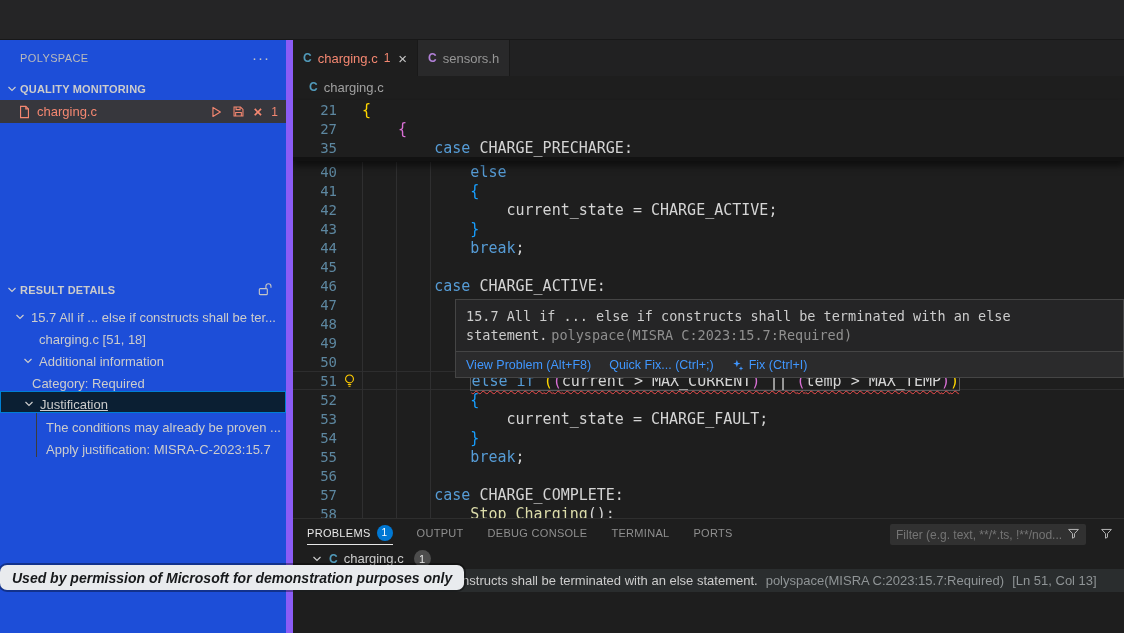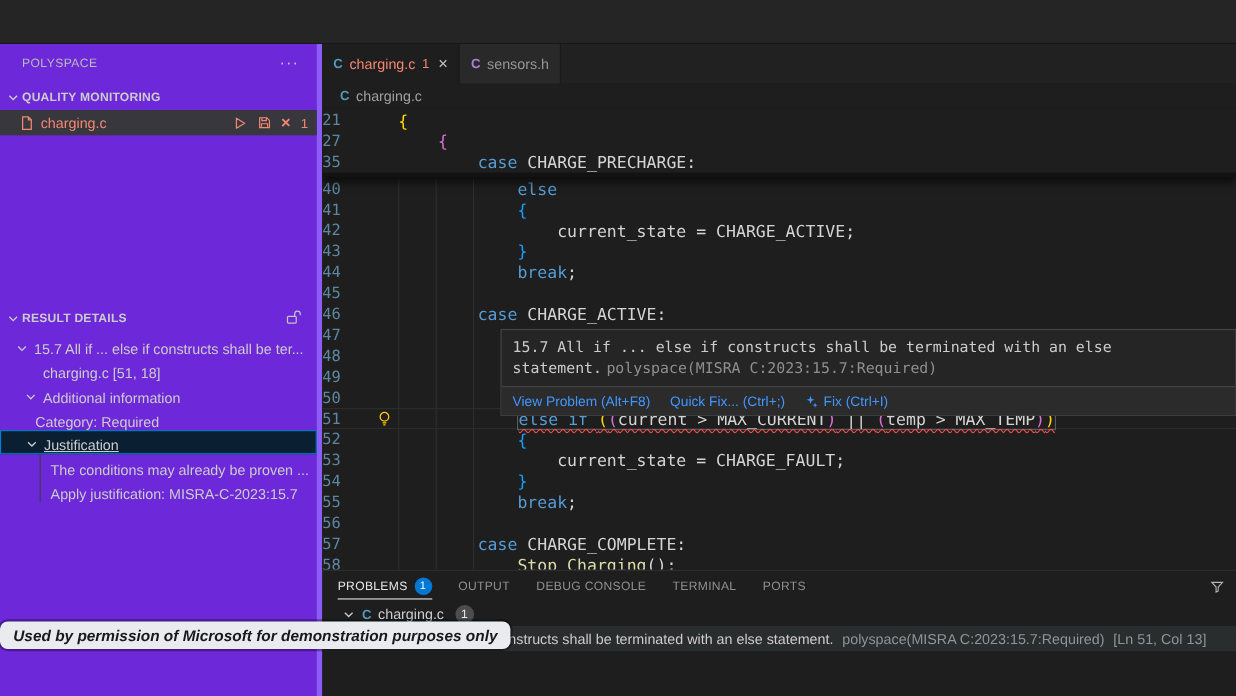--- a/index.html
+++ b/index.html
@@ -6,21 +6,21 @@
   html,body { width:1124px; height:633px; overflow:hidden; background:#1e1e1e;
               font-family:"Liberation Sans", sans-serif; }
   .mono { font-family:"DejaVu Sans Mono", monospace; }
 
   
   #titlebar { position:absolute; left:0; top:0; width:1124px; height:40px;
               background:#252526; border-bottom:1px solid #181818; }
 
   
   #sidebar { position:absolute; left:0; top:40px; width:293px; height:593px;
-             background:#6d28d9; border-right:5px solid #8b5cf6; }
+             background:#1d4ed8; border-right:7px solid #8b5cf6; }
   #sb-title-row { height:36px; display:flex; align-items:center; padding:0 16px 0 20px; }
   #sb-title { font-size:11px; letter-spacing:.4px; color:#bbbbbb; flex:1; }
   #sb-more { color:#c5c5c5; font-size:15px; letter-spacing:1px; cursor:pointer; line-height:10px; }
   .sec-head { height:22px; display:flex; align-items:center; padding-left:4px;
               color:#cccccc; font-size:11px; font-weight:bold; letter-spacing:.2px; }
   .sec-head .chev { width:16px; height:16px; color:#cccccc; flex:0 0 16px; }
   #qm-sec { position:absolute; left:0; top:38px; width:100%; }
   #qm-file-row { height:23px; display:flex; align-items:center; background:#37373d;
                  padding:0 8px 0 18px; }
   #qm-file-row .ficon { margin-right:6px; display:flex; }
@@ -49,21 +49,21 @@
   .cicon { font-weight:bold; font-size:12px; font-family:"Liberation Sans",sans-serif; margin-right:6px; }
   .cicon.c-blue { color:#519aba; } .cicon.c-purple { color:#b180d7; }
   #tab1-label { color:#f48771; }
   #tab1-badge { color:#f48771; margin-left:6px; font-size:12px; }
   #tab1-close { color:#c5c5c5; margin-left:8px; font-size:15px; }
   #tab2-label { color:#969696; }
   #breadcrumb { height:22px; display:flex; align-items:center; padding-left:16px;
                 background:#1e1e1e; font-size:13px; color:#a0a0a0; }
   #code { position:relative; width:831px; height:420px; background:#1e1e1e; overflow:hidden; }
   .cl { height:19px; display:flex; align-items:center; }
-  .cl .ln { width:44px; text-align:left; font-size:14px; color:#5d87a0;
+  .cl .ln { width:44px; text-align:right; font-size:14px; color:#5d87a0;
             font-family:"DejaVu Sans Mono",monospace; flex:0 0 44px; }
   .cl .gut { width:25px; flex:0 0 25px; display:flex; align-items:center; justify-content:center; }
   .cl .ct { font-family:"DejaVu Sans Mono",monospace; font-size:15px; white-space:pre; color:#d4d4d4; }
   .t-p { color:#d4d4d4; } .t-k { color:#569cd6; } .t-fn { color:#dcdcaa; }
   .t-b1 { color:#ffd700; } .t-b2 { color:#da70d6; } .t-b3 { color:#179fff; }
   #sticky-lines { position:absolute; left:0; top:2px; width:100%; background:#1e1e1e;
                   border-bottom:4px solid #121212; box-shadow:0 5px 7px rgba(0,0,0,.55); z-index:3; }
   #code-lines { position:absolute; left:0; top:64px; width:100%; }
   .iguide { position:absolute; top:64px; bottom:0; width:1px; background:#2f2f30; z-index:1; }
   .cl.current { border-top:1px solid #2d2d2e; border-bottom:1px solid #2d2d2e; }
@@ -385,20 +385,26 @@
       <div class="ptab">
         <span>DEBUG CONSOLE</span>
       </div>
       <div class="ptab">
         <span>TERMINAL</span>
       </div>
       <div class="ptab">
         <span>PORTS</span>
       </div>
     </div>
+  <div id="filter-box">
+    <input id="filter-input" placeholder="Filter (e.g. text, **/*.ts, !**/nod..." style="">
+    <span id="filter-funnel-in"><svg width="13" height="13" viewBox="0 0 16 16" fill="none" stroke="#b8b8b8" stroke-width="1.2">
+          <path d="M2 3h12l-4.8 5.2v4.4l-2.4 1.2V8.2z"></path>
+        </svg></span>
+  </div>
   <span id="filter-funnel-outer">
       <svg width="13" height="13" viewBox="0 0 16 16" fill="none" stroke="#b8b8b8" stroke-width="1.2">
         <path d="M2 3h12l-4.8 5.2v4.4l-2.4 1.2V8.2z"></path>
       </svg>
     </span>
   <div id="pgroup">
     <span class="chev"><svg width="16" height="16" viewBox="0 0 16 16" fill="none" stroke="currentColor" stroke-width="1.2">
           <path d="M4.5 6l3.5 3.5L11.5 6"></path>
         </svg></span>
     <span class="cicon c-blue">C</span>

